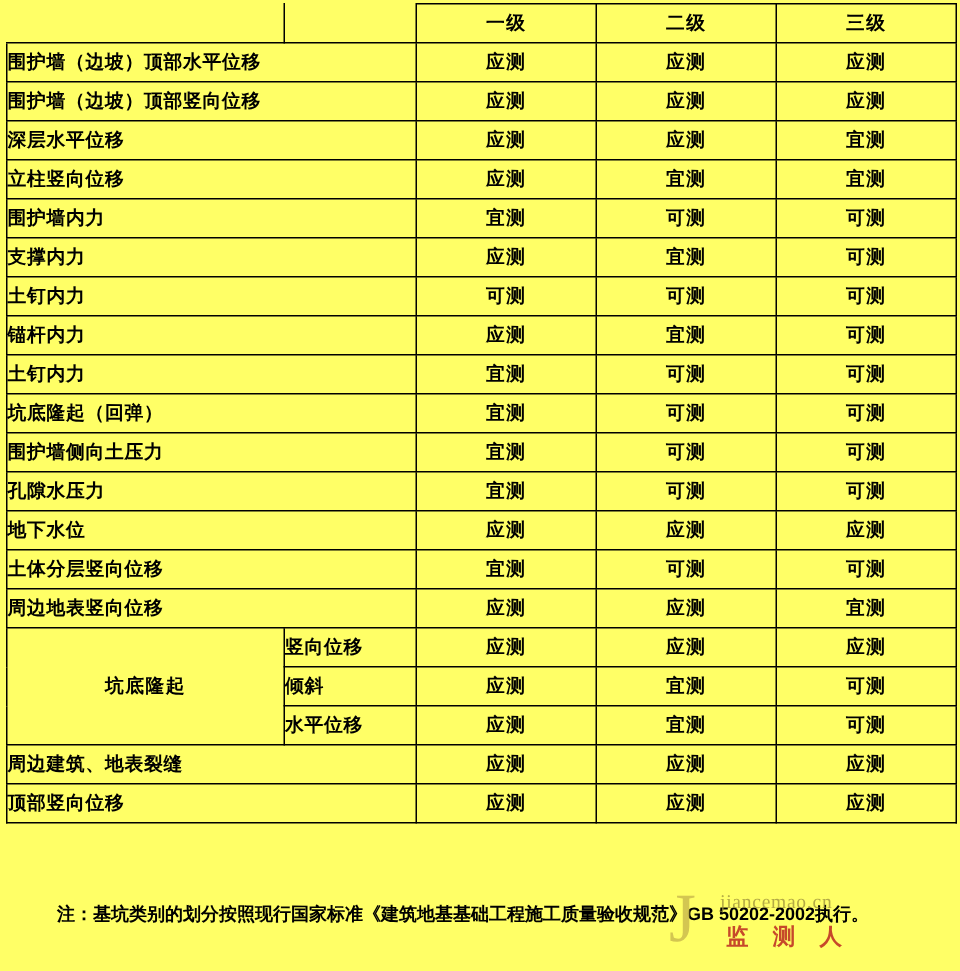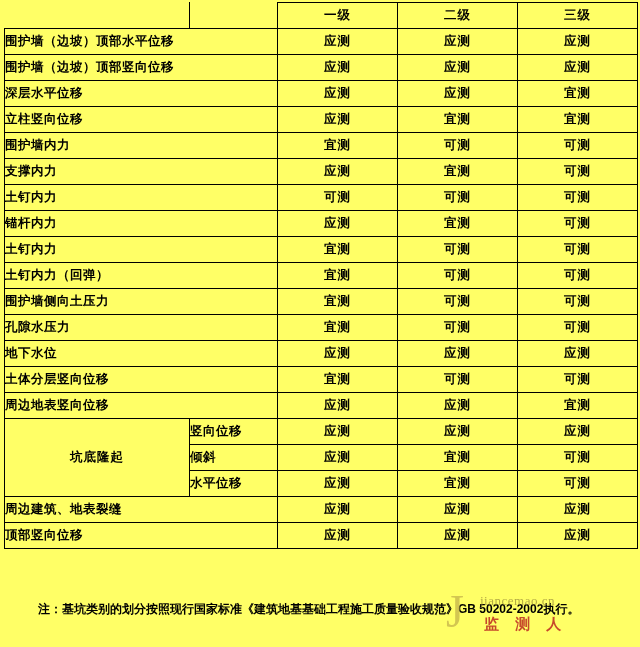--- a/index.html
+++ b/index.html
@@ -179,21 +179,21 @@
         <td class="val-cell">宜测</td>
         <td class="val-cell">可测</td>
       </tr>
       <tr>
         <td class="name-cell" colspan="2">土钉内力</td>
         <td class="val-cell">宜测</td>
         <td class="val-cell">可测</td>
         <td class="val-cell">可测</td>
       </tr>
       <tr>
-        <td class="name-cell" colspan="2">土钉内力（回弹）</td>
+        <td class="name-cell" colspan="2">坑底隆起（回弹）</td>
         <td class="val-cell">宜测</td>
         <td class="val-cell">可测</td>
         <td class="val-cell">可测</td>
       </tr>
       <tr>
         <td class="name-cell" colspan="2">围护墙侧向土压力</td>
         <td class="val-cell">宜测</td>
         <td class="val-cell">可测</td>
         <td class="val-cell">可测</td>
       </tr>

